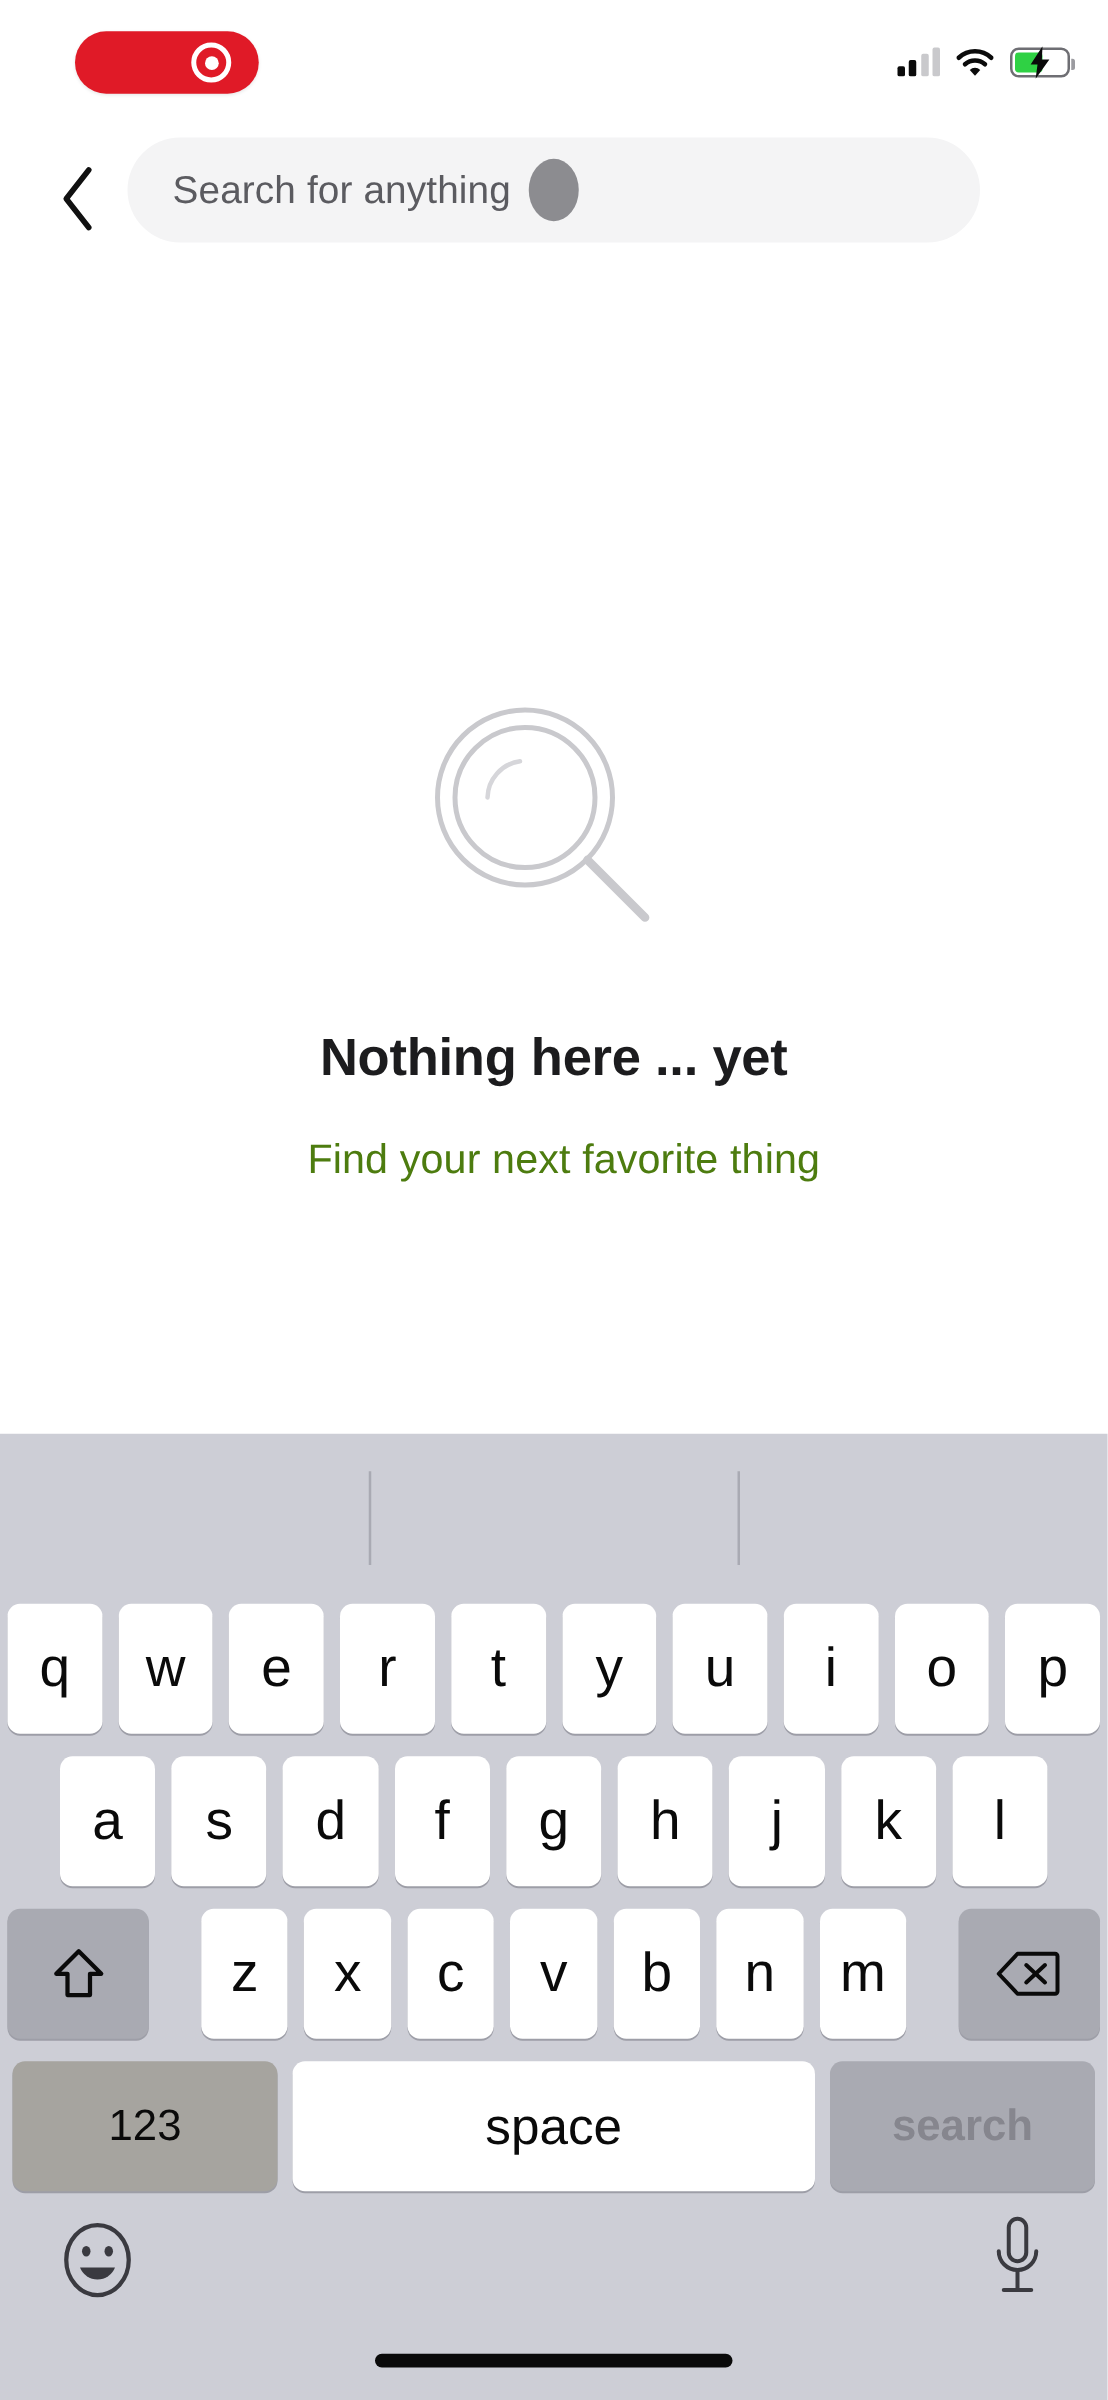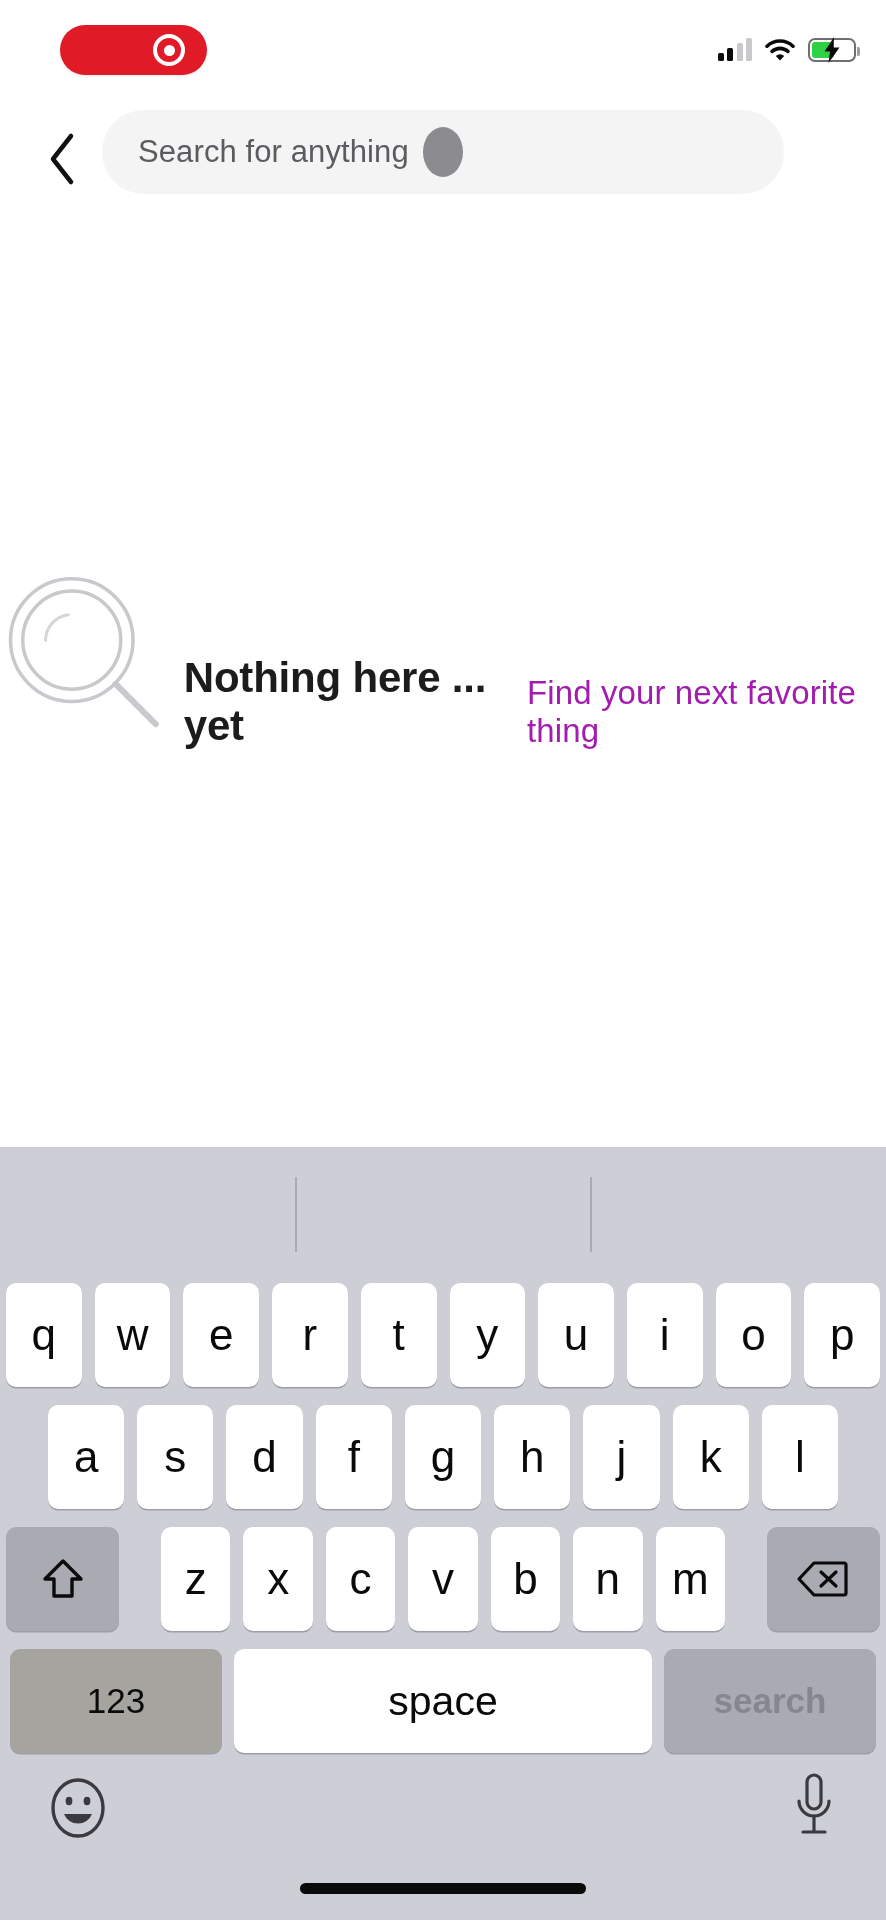--- a/index.html
+++ b/index.html
@@ -72,29 +72,29 @@
   }
   .touch-dot {
     position:absolute; left:321px; top:17px;
     width:40px; height:50px; border-radius:50%;
     background:rgba(110,110,115,0.78);
   }
 
   
   .empty-state {
     position:absolute; top:560px; left:0; width:886px;
-    display:flex; align-items:flex-end;
+    display:flex; flex-direction:column; align-items:center;
   }
   .glass-wrap{ width:210px; height:190px; }
   .empty-title{
     margin-top:72px; font-size:42px; font-weight:bold; color:#1c1c1e;
     letter-spacing:-0.2px;
   }
   .empty-sub{
-    margin-top:38px; font-size:33px; color:#a21caf; letter-spacing:0.1px;margin-left:16px;
+    margin-top:38px; font-size:33px; color:#4d7c0f; letter-spacing:0.1px;margin-left:16px;
   }
 
   
   .keyboard {
     position:absolute; left:0; bottom:0; width:886px; height:773px;
     background:#cdced6;
     display:flex; flex-direction:column;
   }
   .predictive {
     height:136px; position:relative; flex:0 0 auto;

